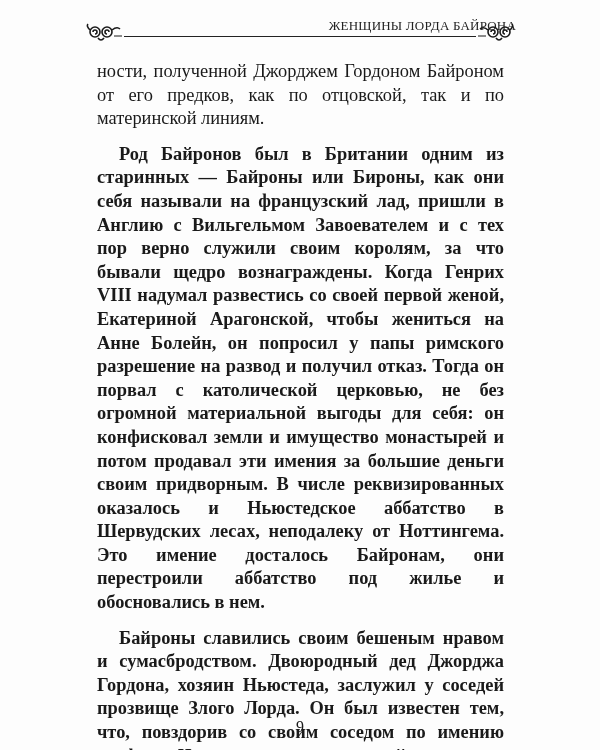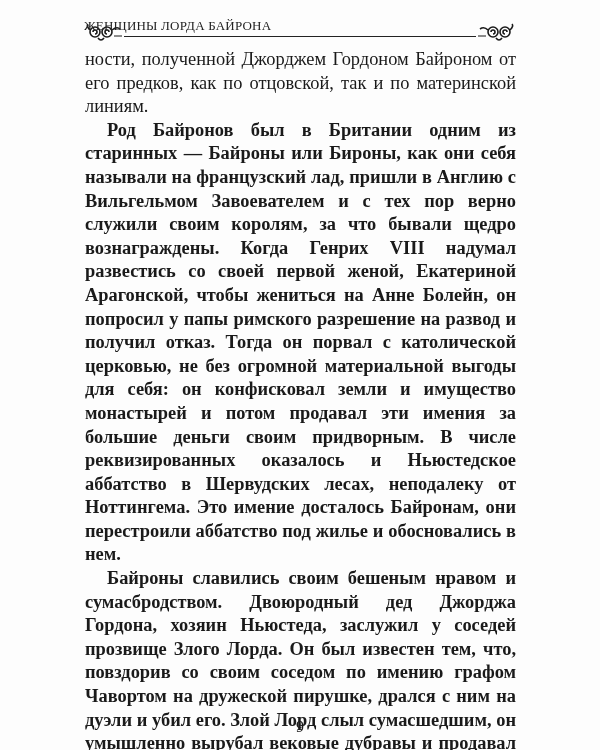--- a/index.html
+++ b/index.html
@@ -1,28 +1,28 @@
 <!DOCTYPE html>
 <html><head>
   <meta charset="utf-8">
   <style>
     html, body { margin: 0; padding: 0; background: #ffffff; }
     body { width: 600px; height: 750px; position: relative; overflow: hidden; }
     .page { position: absolute; left: 0; top: 0; width: 600px; height: 750px; background: #fdfdfd; }
     .header { position: absolute; left: 84px; top: 12px; width: 432px; height: 28px; }
     .header-rule { position: absolute; left: 40px; right: 40px; top: 24px; height: 1px; background: #222; }
-    .header-title { position: absolute; left: 0; right: 0; top: 6px; text-align: left;
+    .header-title { position: absolute; left: 0; right: 0; top: 6px; text-align: right;
       font-family: "Liberation Serif", serif; font-size: 13px; letter-spacing: 0.2px; color: #222; }
     .orn { position: absolute; top: 10px; width: 38px; height: 22px; }
     .orn.left { left: 0; }
     .orn.right { right: 0; }
     .body-text { position: absolute; left: 85px; top: 48px; width: 431px;
       font-family: "Liberation Serif", serif; font-size: 18.4px; line-height: 23.6px; color: #1a1a1a;
       text-align: justify; }
-    .body-text p { margin: 0; }
+    .body-text p { margin: 12px; }
     .body-text p.indent { text-indent: 22px; font-weight: bold; }
     .page-number { position: absolute; left: 0; width: 600px; top: 718px; text-align: center;
       font-family: "Liberation Serif", serif; font-size: 16px; color: #1a1a1a; }
   </style>
 </head>
 <body>
 
 <div class="page">
 
   <div class="header">

